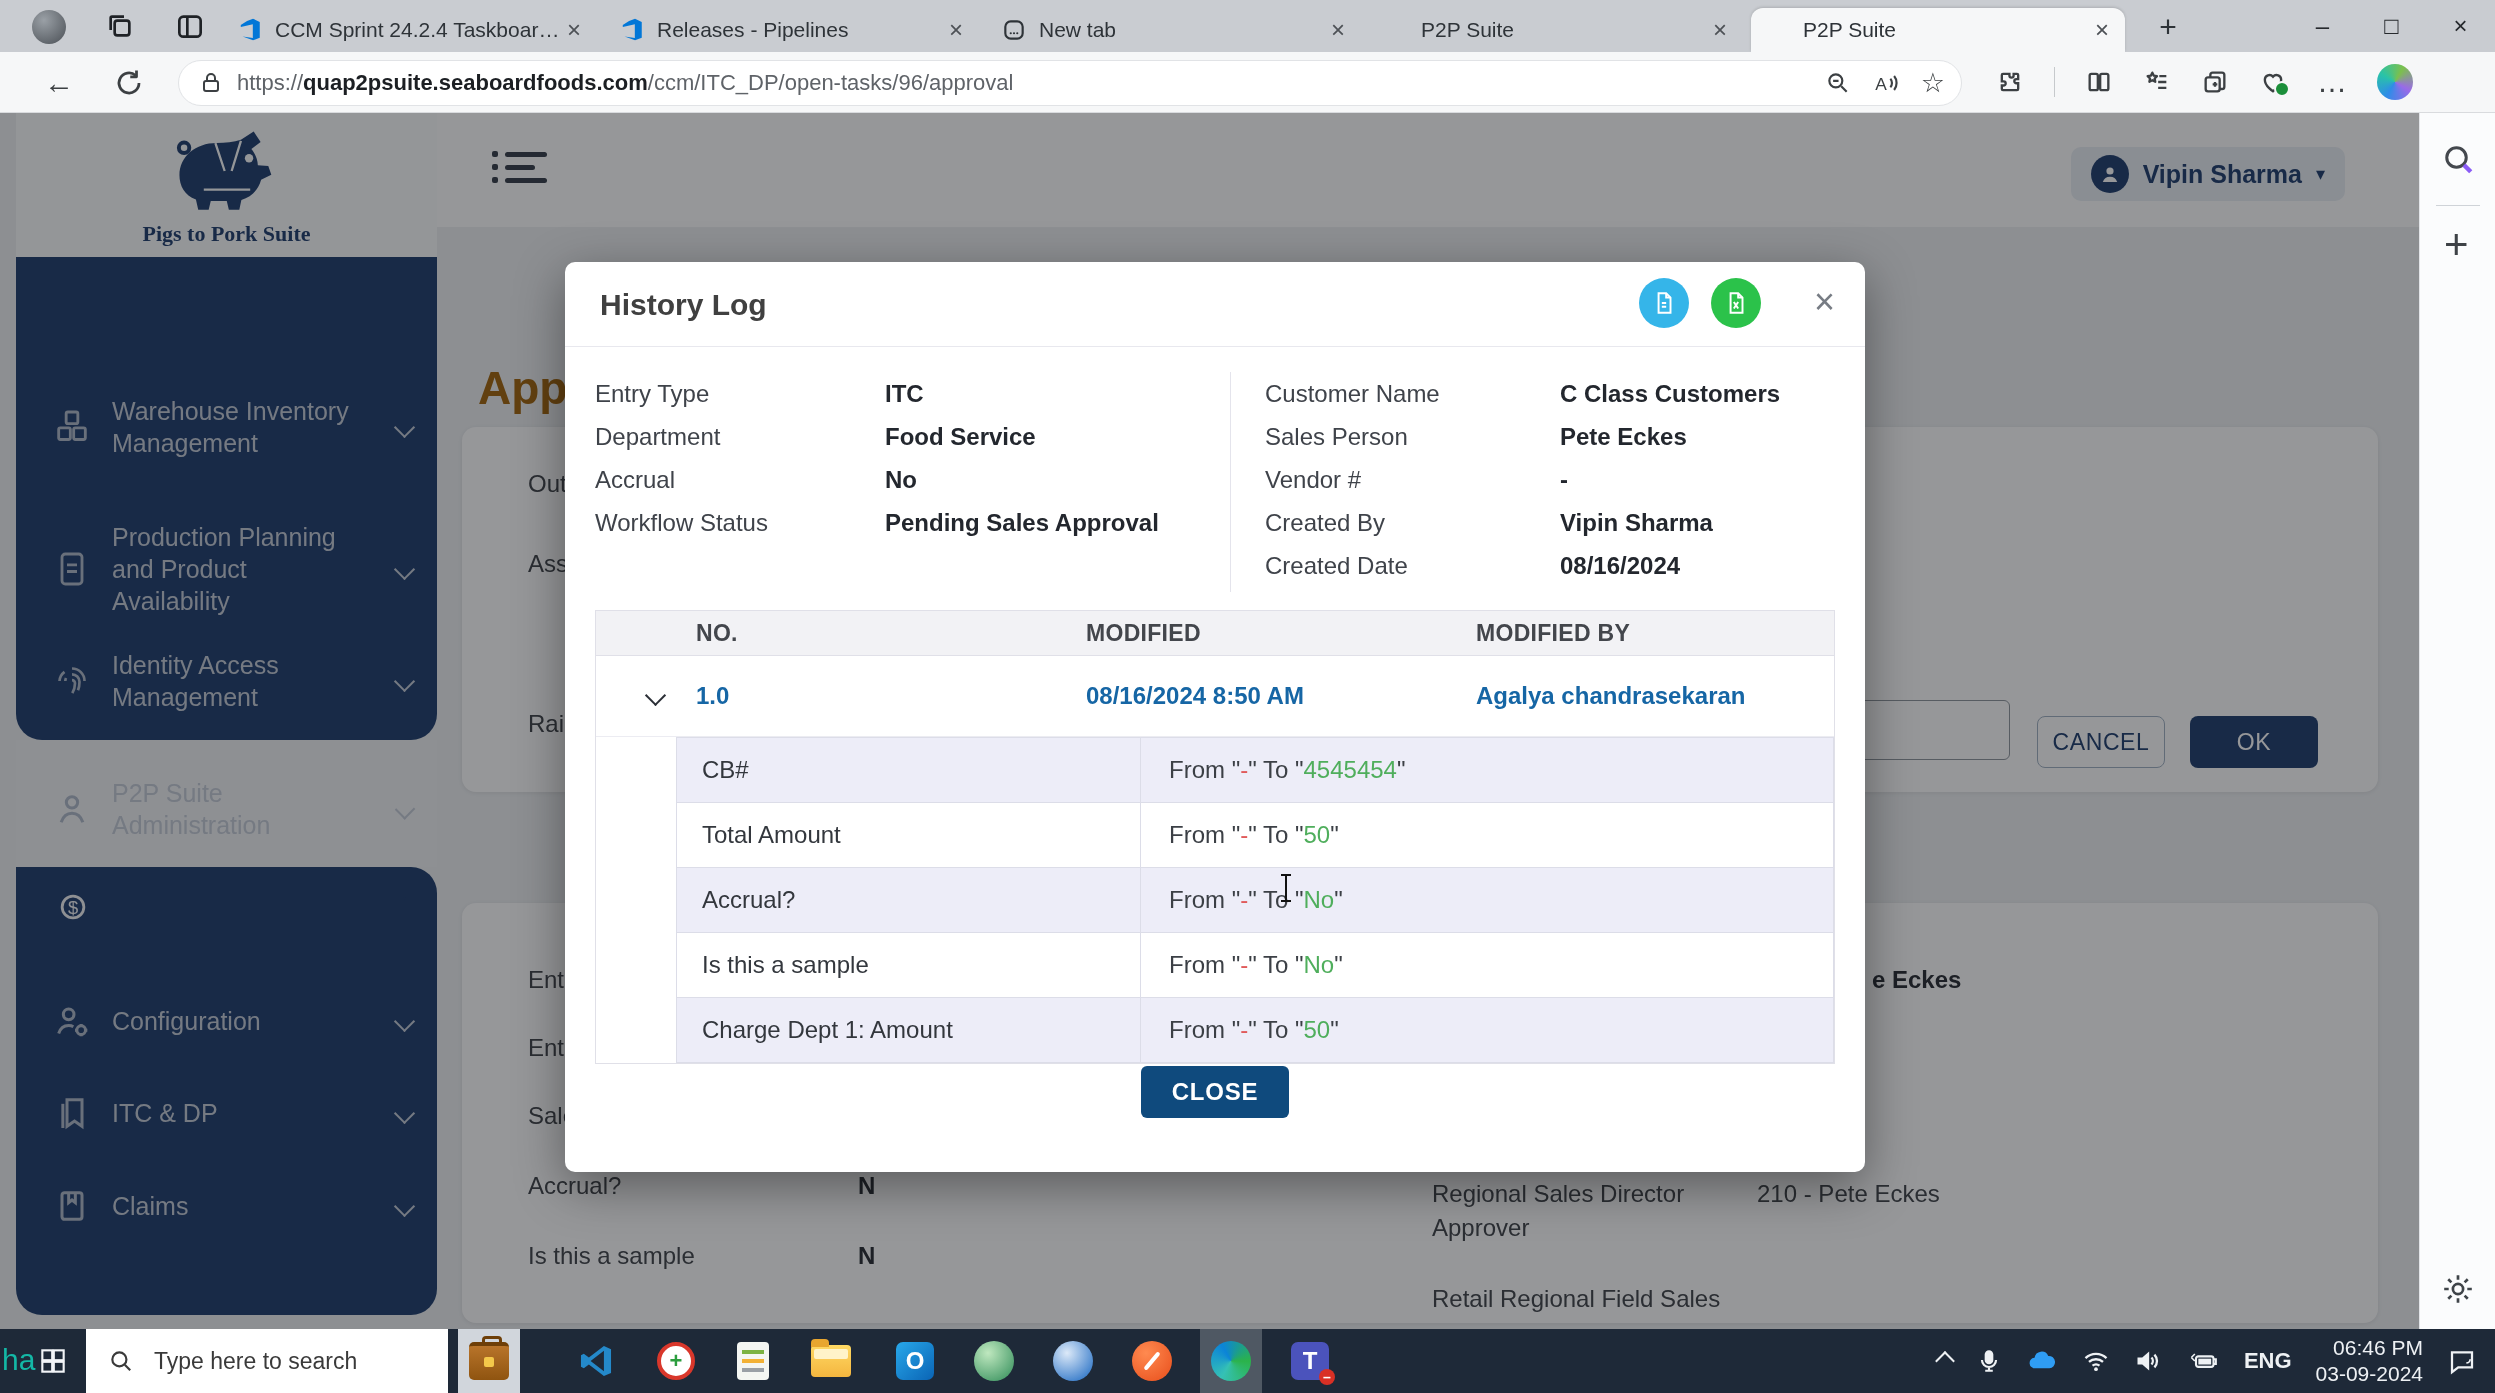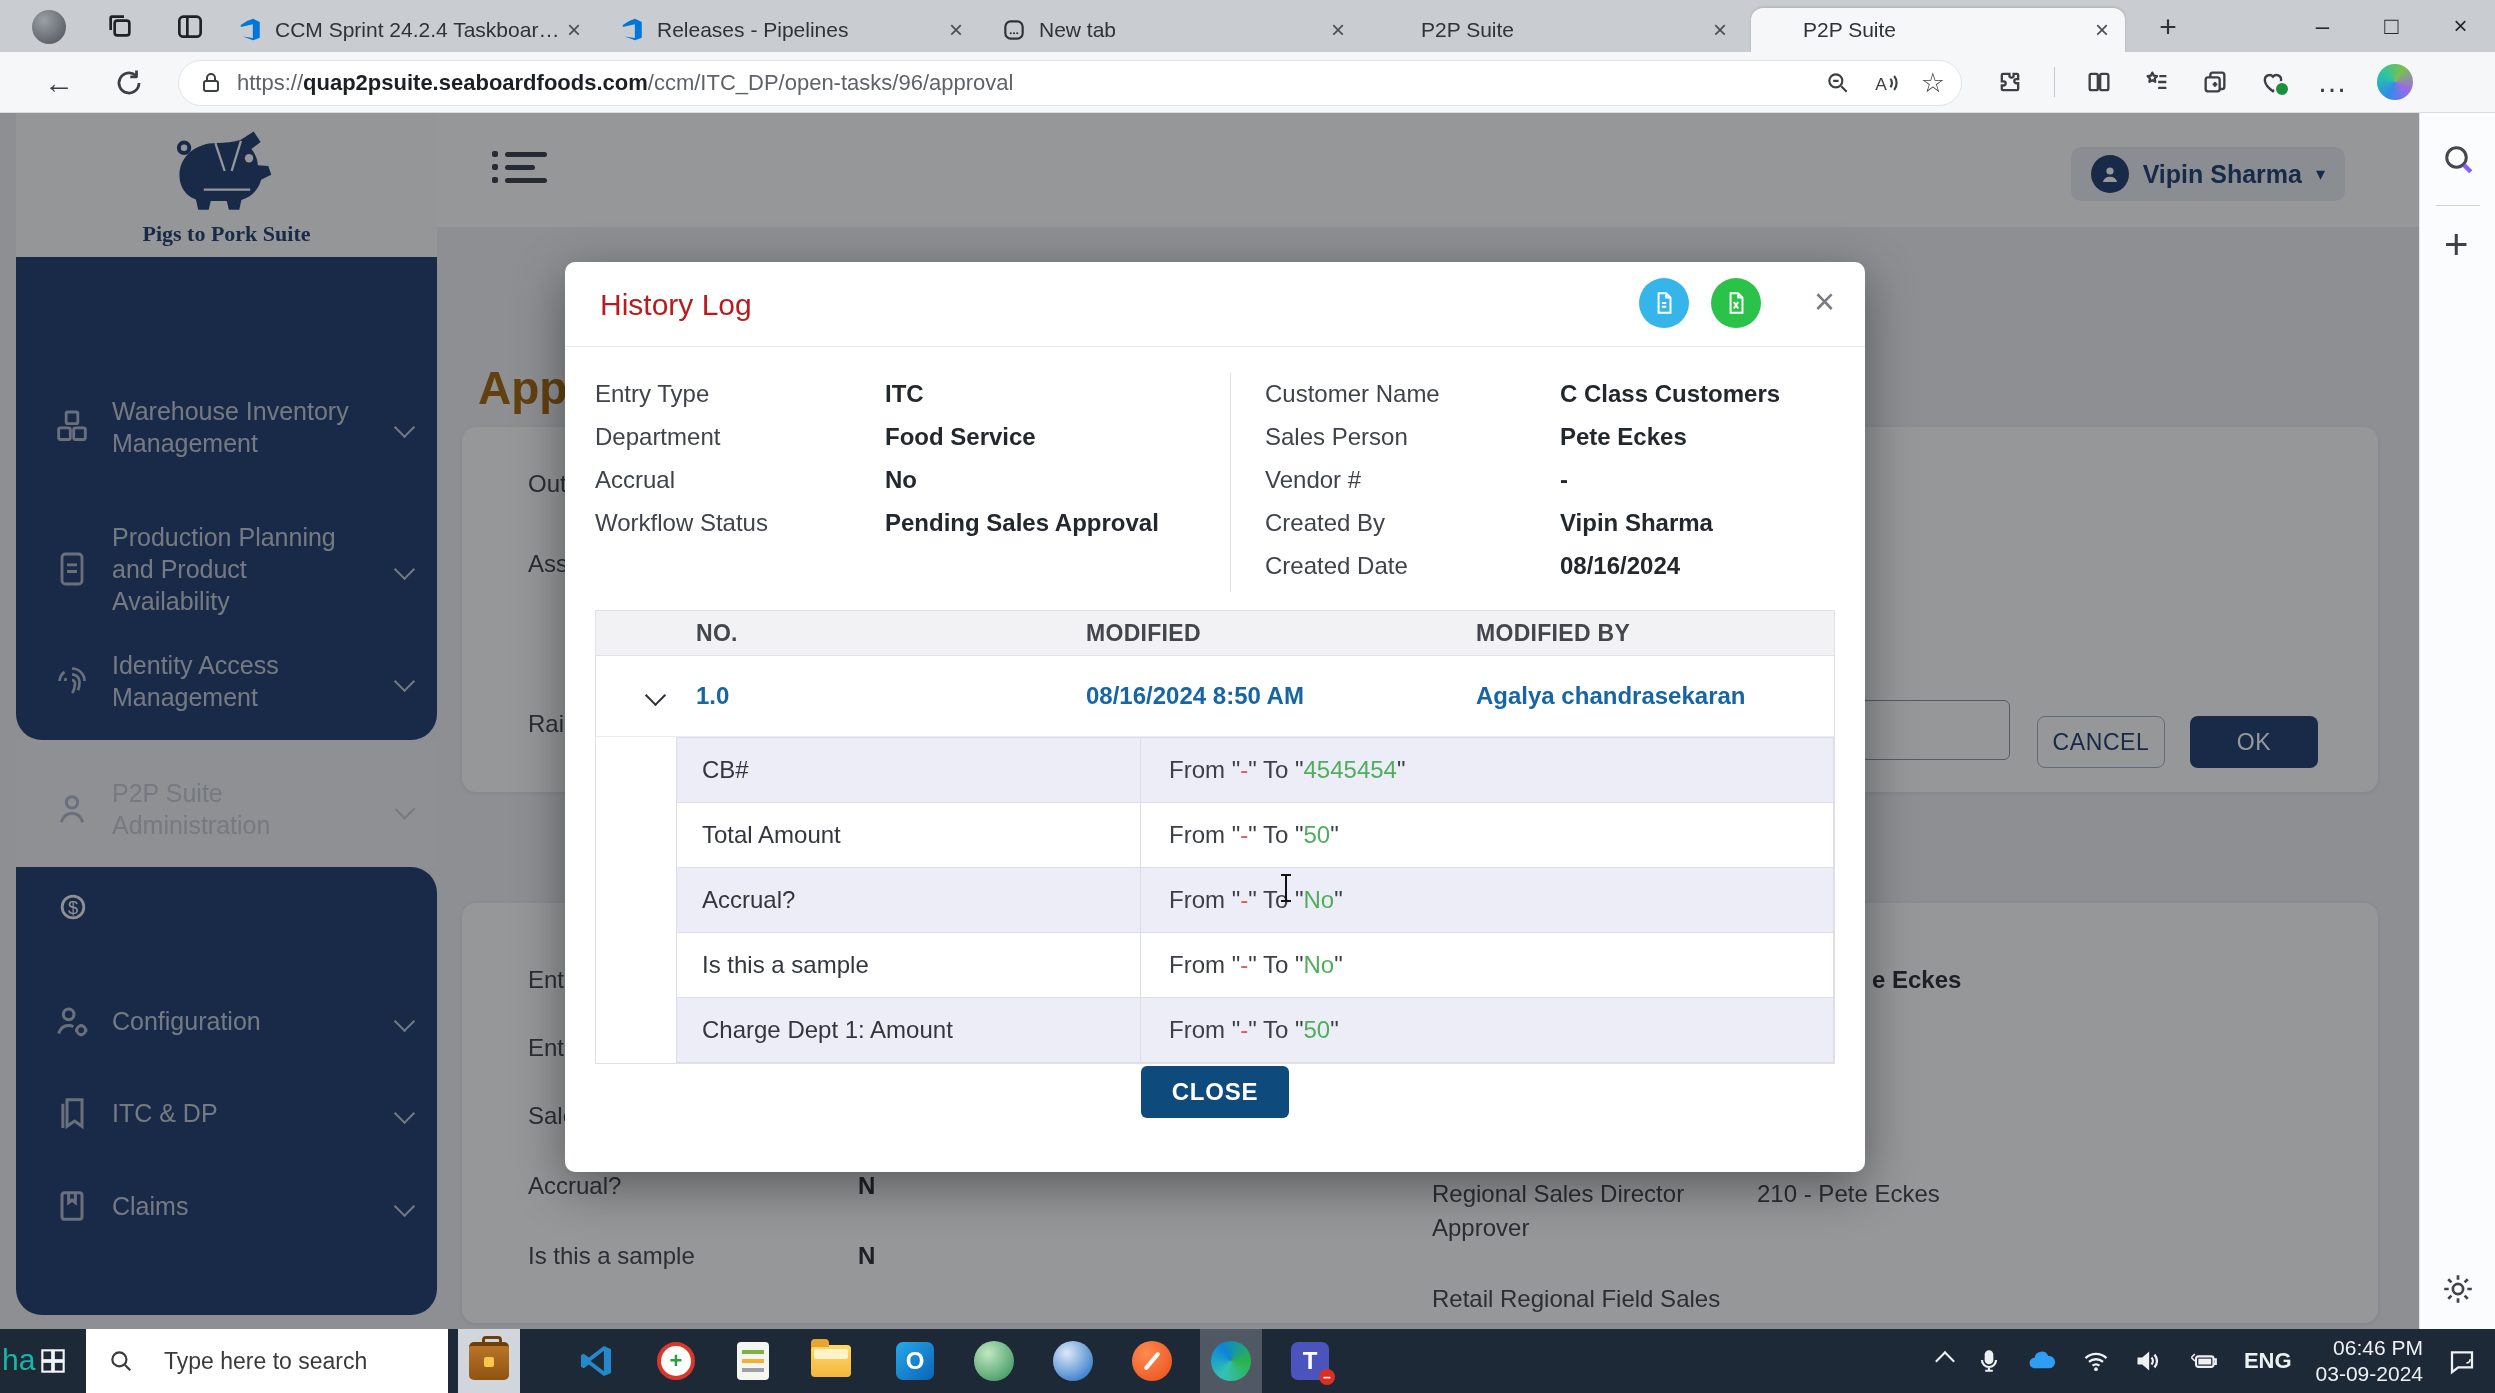--- a/index.html
+++ b/index.html
@@ -67,21 +67,21 @@
   .btn{position:absolute;height:52px;border-radius:8px;font-size:23px;font-weight:400;letter-spacing:.6px;display:flex;align-items:center;justify-content:center;box-sizing:border-box}
   #btn-cancel{left:1575px;top:289px;width:128px;border:1.6px solid #9fb0c2;color:#1b3a6b;background:#fff}
   #btn-ok{left:1728px;top:289px;width:128px;background:#1b3a6b;color:#fff}
   #section-frag{position:absolute;left:506px;top:838px;font-size:32px;font-weight:700;color:#2b2f36}
   #view-history{position:absolute;left:1997px;top:848px;font-size:26px;font-weight:700;color:#1765a8;letter-spacing:.5px}
   #edit-wrap{position:absolute;left:2212px;top:848px;display:flex;align-items:center;gap:14px;color:#9aa2ab}
   #edit-wrap .elabel{font-size:26px;font-weight:700;letter-spacing:.5px}
   
   #overlay{position:absolute;left:0;top:0;width:2420px;height:1216px;background:rgba(22,24,28,.45);z-index:5}
   #modal{position:absolute;left:565px;top:149px;width:1300px;height:910px;background:#fff;border-radius:10px;box-shadow:0 14px 50px rgba(0,0,0,.4);z-index:10}
-  #m-title{position:absolute;left:35px;top:26px;font-size:30px;font-weight:400;color:#b91c1c}
+  #m-title{position:absolute;left:35px;top:26px;font-size:30px;font-weight:700;color:#404040}
   .mh-ic{position:absolute;top:16px;width:50px;height:50px;border-radius:50%;display:flex;align-items:center;justify-content:center}
   #m-close{position:absolute;right:30px;top:22px;font-size:36px;color:#777c84;line-height:1}
   #m-hdivider{position:absolute;left:0;top:84px;width:1300px;height:1px;background:#e8e8ee}
   .inf-label{position:absolute;font-size:24px;color:#3f434a}
   .inf-value{position:absolute;font-size:24px;color:#23272e;font-weight:700}
   #m-vdiv{position:absolute;left:665px;top:110px;width:1px;height:220px;background:#e4e4ec}
   #mtable{position:absolute;left:30px;top:348px;width:1240px;border:1px solid #e0e0e8;box-sizing:border-box}
   #mt-head{height:44px;background:#f2f2f5;border-bottom:1px solid #e0e0e8;position:relative}
   .mth{position:absolute;top:9px;font-size:23px;font-weight:700;color:#43464c;letter-spacing:.3px}
   #mt-version{height:80px;position:relative;border-bottom:1px solid #ececf2}
@@ -96,21 +96,21 @@
   #m-closebtn{position:absolute;left:576px;top:804px;width:148px;height:52px;background:#0f4a7d;color:#fff;border-radius:6px;font-size:24px;font-weight:700;letter-spacing:.8px;display:flex;align-items:center;justify-content:center}
   #ibeam{position:absolute;left:714px;top:612px;width:14px;height:30px;z-index:11}
   #ibeam:before{content:"";position:absolute;left:6px;top:2px;width:2px;height:26px;background:#111}
   #ibeam:after{content:"";position:absolute;left:2px;top:0;width:10px;height:2px;background:#111;box-shadow:0 26px 0 #111}
   
   #edgerail{position:absolute;right:0;top:0;width:75px;height:1216px;background:#fbfcfd;border-left:1px solid #e2e4e8;z-index:6}
   .rail-ic{position:absolute;left:20px;color:#44484e}
   
   #taskbar{position:absolute;left:0;top:1329px;width:2495px;height:64px;background:#1e2938;z-index:20}
   #tb-frag{position:absolute;left:2px;top:14px;color:#14b8a6;font-size:30px}
-  #tb-search{position:absolute;left:86px;top:0;width:362px;height:64px;background:#fff;display:flex;align-items:center;gap:30px;padding-left:22px;box-sizing:border-box}
+  #tb-search{position:absolute;left:86px;top:0;width:362px;height:64px;background:#fff;display:flex;align-items:center;gap:20px;padding-left:22px;box-sizing:border-box}
   #tb-search .ph{font-size:23px;color:#3a3a3a}
   .tile{position:absolute;top:0;width:62px;height:64px;display:flex;align-items:center;justify-content:center}
   .tile.hot{background:rgba(235,238,242,.88)}
   .tile.lit{background:rgba(255,255,255,.22)}
   .ball{width:40px;height:40px;border-radius:50%}
   #tray{position:absolute;right:18px;top:0;height:64px;display:flex;align-items:center;gap:24px;color:#eef1f4}
   #tray .lang{font-size:22px;font-weight:700}
   #clock{text-align:right;font-size:21px;line-height:26px}
   .chv-tray{width:12px;height:12px;border-right:2.4px solid #eef1f4;border-bottom:2.4px solid #eef1f4;transform:rotate(-135deg)}
 </style>

